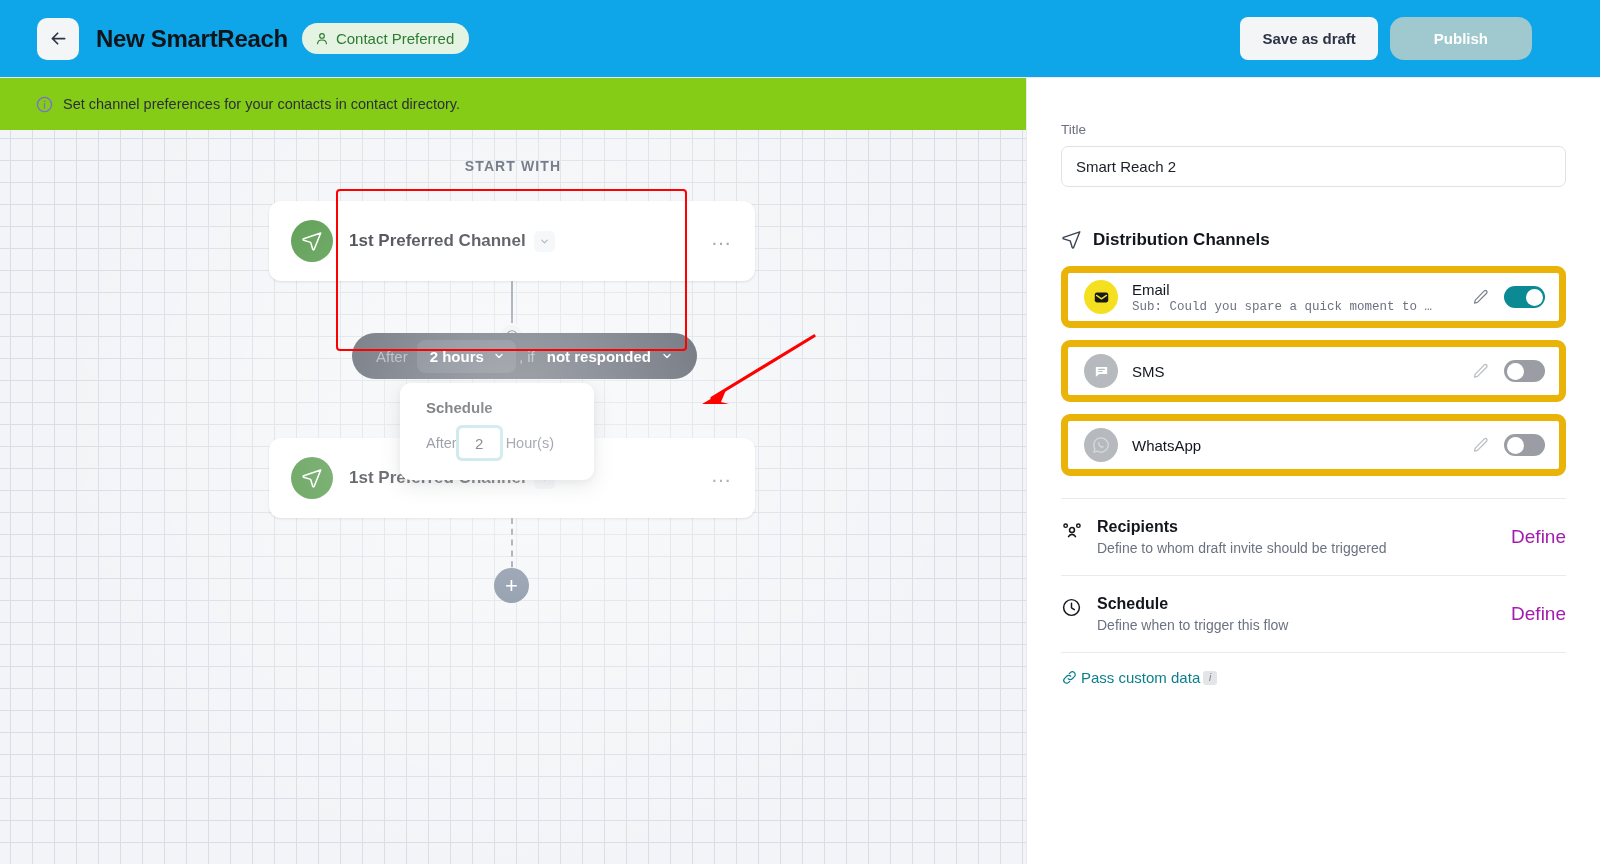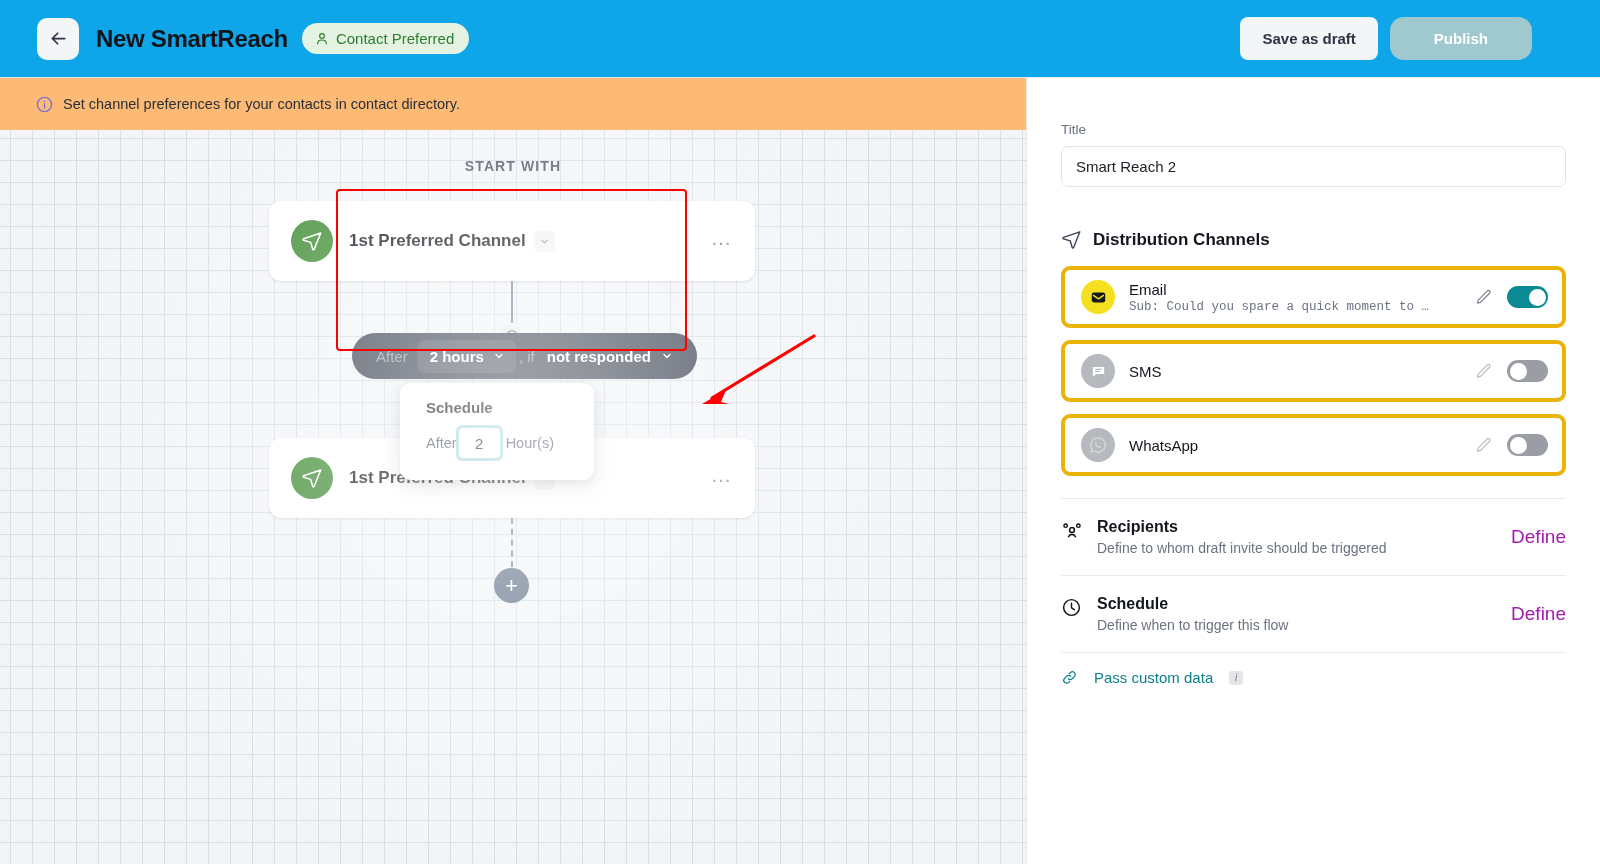--- a/index.html
+++ b/index.html
@@ -41,21 +41,21 @@
   }
   .btn-publish {
     background: #9fc9ce; color: #ffffff; border: none;
     font-size: 15px; font-weight: 700; border-radius: 14px;
     padding: 13px 44px; cursor: pointer; font-family: inherit;
   }
 
   
   .banner {
     position: absolute; top: 78px; left: 0; width: 1026px; height: 52px;
-    background: #fdba74; display: flex; align-items: center; padding-left: 36px;
+    background: #84cc16; display: flex; align-items: center; padding-left: 36px;
   }
   .banner-icon { width: 17px; height: 17px; flex: 0 0 auto; }
   .banner-text { font-size: 14.5px; color: #2b2f38; margin-left: 10px; }
 
   
   .canvas {
     position: absolute; top: 130px; left: 0; width: 1026px; height: 734px;
     background-color: #f2f4f7;
     background-image:
       linear-gradient(to right, #d8dde6 1px, transparent 1px),
@@ -171,21 +171,21 @@
     width: 100%; height: 41px; border: 1px solid #dfe3e8; border-radius: 7px;
     padding: 0 14px; font-size: 15px; color: #1b1f26; font-family: inherit; outline: none;
   }
   .section-head {
     display: flex; align-items: center; gap: 11px; margin-top: 42px; margin-bottom: 16px;
   }
   .section-title { font-size: 17px; font-weight: 700; color: #13171d; }
 
   .ch-row {
     display: flex; align-items: center; height: 62px;
-    border: 4px solid #eab308; border-radius: 9px; padding: 0 14px 0 16px; margin-bottom: 12px;
+    border: 7px solid #eab308; border-radius: 9px; padding: 0 14px 0 16px; margin-bottom: 12px;
   }
   .ch-icon { width: 34px; height: 34px; border-radius: 50%; display: flex; align-items: center; justify-content: center; flex: 0 0 auto; }
   .ch-icon.email { background: #f5e020; }
   .ch-icon.grey { background: #b6b9bd; }
   .ch-text { margin-left: 14px; min-width: 0; flex: 1 1 auto; }
   .ch-name { font-size: 15px; color: #13171d; font-weight: 400; }
   .ch-sub {
     font-family: "Liberation Mono", monospace; font-size: 12.5px; color: #6b7280;
     margin-top: 2px; white-space: nowrap; overflow: hidden; text-overflow: ellipsis; max-width: 340px;
   }
@@ -203,21 +203,21 @@
   .toggle.off .knob { left: 2.5px; }
 
   .sep { height: 1px; background: #e8eaee; margin: 22px 0 0 0; }
   .opt-row { display: flex; align-items: flex-start; padding: 19px 0 19px 0; }
   .opt-icon { width: 22px; margin-top: 2px; flex: 0 0 auto; }
   .opt-body { margin-left: 14px; flex: 1 1 auto; }
   .opt-title { font-size: 16px; font-weight: 700; color: #13171d; }
   .opt-desc { font-size: 14px; color: #6b7280; margin-top: 4px; }
   .define-link { color: #a21caf; font-size: 19px; cursor: pointer; align-self: center; }
 
-  .custom-data { display: flex; align-items: center; gap: 16px; margin-top: 16px; cursor: pointer; }
+  .custom-data { display: flex; align-items: center; gap: 3px; margin-top: 16px; cursor: pointer; }
   .custom-data-text { color: #0b7f8c; font-size: 15px; }
   .info-sq {
     width: 14px; height: 14px; border-radius: 3px; background: #e3e5e8; color: #7a808a;
     font-size: 10px; display: flex; align-items: center; justify-content: center; font-style: italic;
   }
 </style>
 </head>
 <body>
 
 <div class="app">

